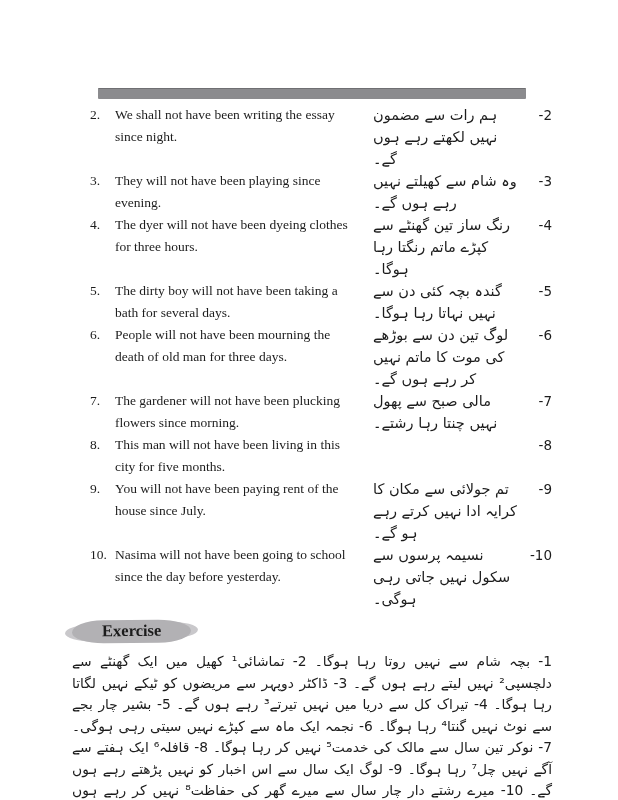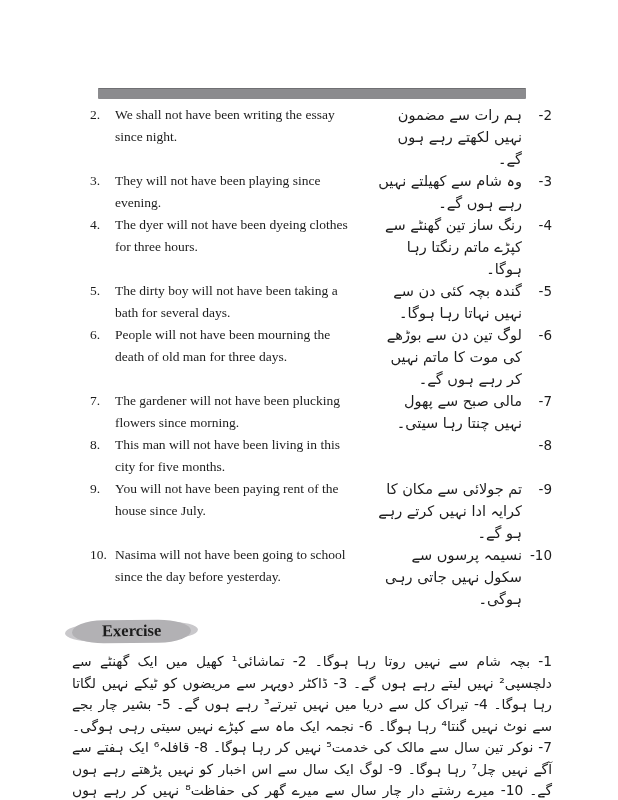--- a/index.html
+++ b/index.html
@@ -29,21 +29,21 @@
     font-size:13.5px;line-height:22px;
   }
   .no{flex:none;width:25px;}
   .en-text{width:240px;}
   .ur-cell{
     flex:1;display:flex;direction:rtl;
     font-family:"DejaVu Sans", sans-serif;
     font-size:14.5px;line-height:22px;
   }
   .uno{flex:none;min-width:30px;font-size:13.5px;}
-  .ur-text{flex:1;text-align:right;}
+  .ur-text{flex:1;text-align:left;}
 
   
   .exercise-heading-wrap{text-align:left;margin:10px 0 8px 0;}
   .exercise-heading{
     display:inline-block;
     background:#b2b1b4;
     border-radius:48% 52% 50% 50% / 95% 90% 95% 90%;
     box-shadow:-10px 1px 0 -3px #c9c8cb, 10px -1px 0 -3px #c9c8cb;
     transform:rotate(-0.6deg);
     padding:1px 30px 2px 30px;
@@ -121,21 +121,21 @@
       </div>
     </div>
 
     <div class="row">
       <div class="en-cell">
         <span class="no">7.</span>
         <span class="en-text">The gardener will not have been plucking flowers since morning.</span>
       </div>
       <div class="ur-cell">
         <span class="uno">7-</span>
-        <span class="ur-text">مالی صبح سے پھول نہیں چنتا رہا سیتی۔</span>
+        <span class="ur-text">مالی صبح سے پھول نہیں چنتا رہا رشتے۔</span>
       </div>
     </div>
 
     <div class="row">
       <div class="en-cell">
         <span class="no">8.</span>
         <span class="en-text">This man will not have been living in this city for five months.</span>
       </div>
       <div class="ur-cell">
         <span class="uno">8-</span>

